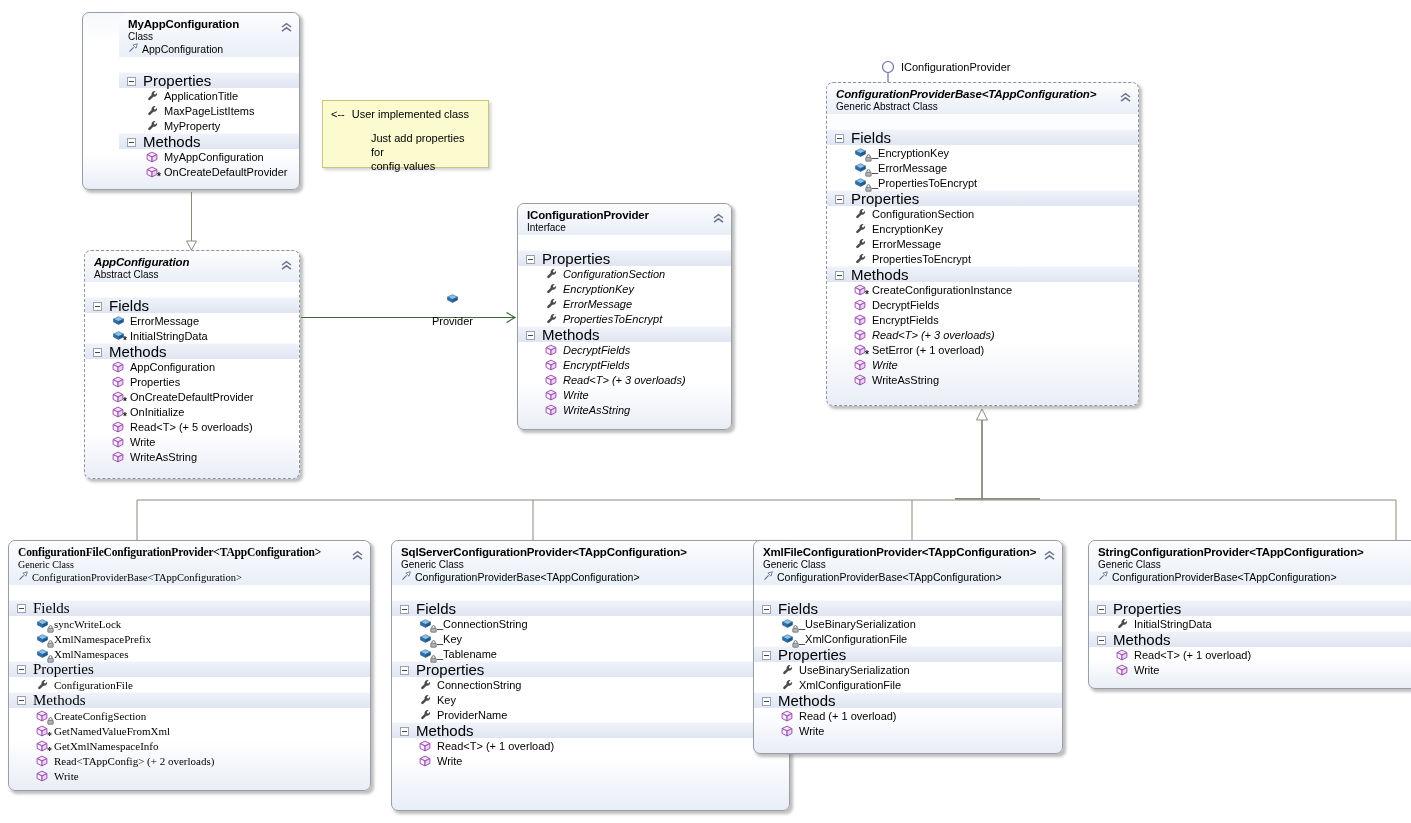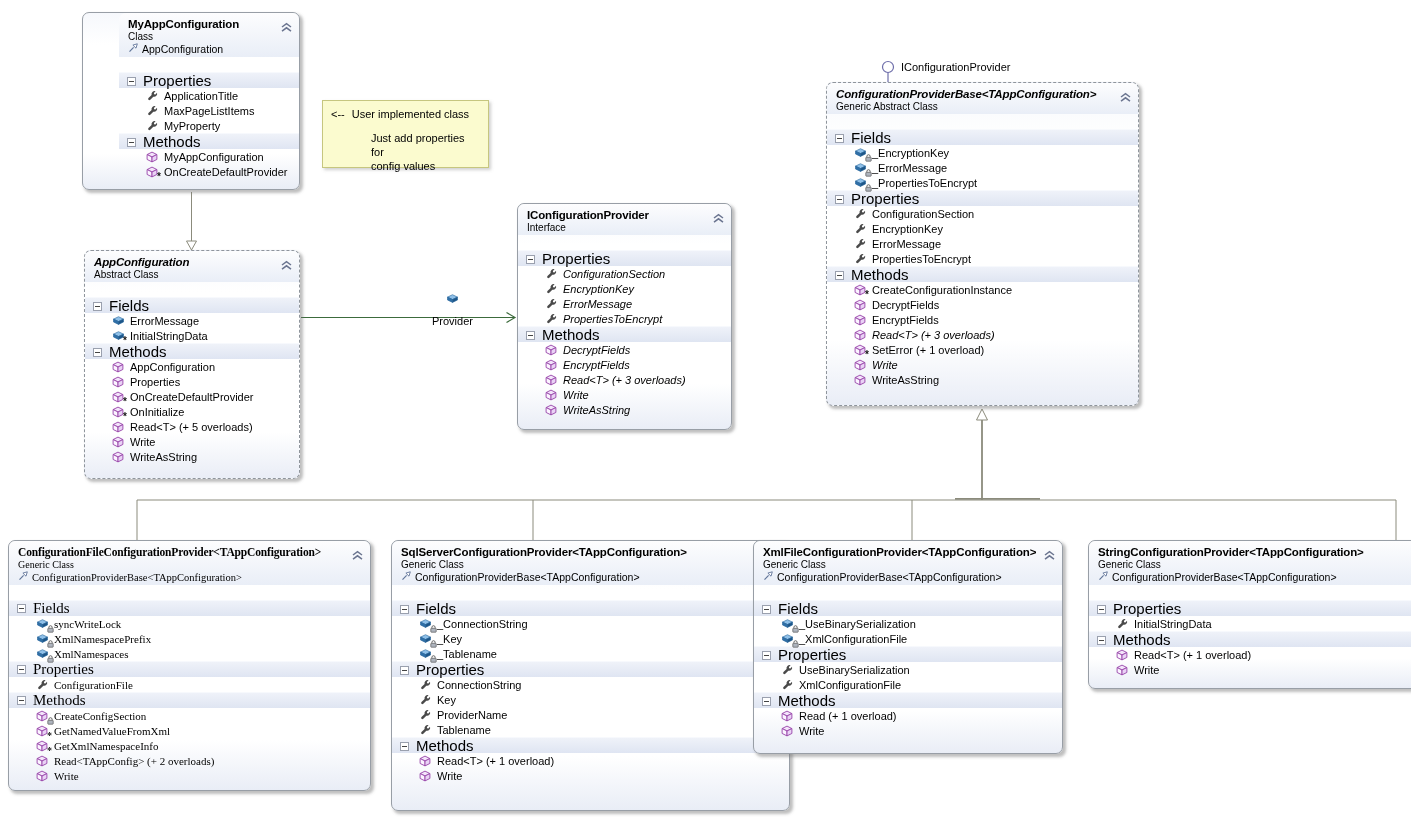--- a/index.html
+++ b/index.html
@@ -853,28 +853,20 @@
         <span class="mname">Key</span>
       </div>
       <div class="member">
         <span class="micon">
           <svg width="12" height="12" viewBox="0 0 12 12">
             <path d="M11 2.7 A3.1 3.1 0 0 1 7.3 6.7 L4.3 9.8 A1.25 1.25 0 0 1 2.5 8 L5.6 5 A3.1 3.1 0 0 1 9.6 1.2 L7.9 2.9 L8.1 4.2 L9.4 4.4 Z" fill="#4a4a4a"></path>
           </svg>
         </span>
         <span class="mname">ProviderName</span>
       </div>
-      <div class="member">
-        <span class="micon">
-          <svg width="12" height="12" viewBox="0 0 12 12">
-            <path d="M11 2.7 A3.1 3.1 0 0 1 7.3 6.7 L4.3 9.8 A1.25 1.25 0 0 1 2.5 8 L5.6 5 A3.1 3.1 0 0 1 9.6 1.2 L7.9 2.9 L8.1 4.2 L9.4 4.4 Z" fill="#4a4a4a"></path>
-          </svg>
-        </span>
-        <span class="mname">Tablename</span>
-      </div>
       <div class="comp-header">
         <span><svg width="9" height="9" viewBox="0 0 9 9">
             <rect x="0.5" y="0.5" width="8" height="8" fill="#ffffff" stroke="#9aa0ae"></rect>
             <line x1="2" y1="4.5" x2="7" y2="4.5" stroke="#444" stroke-width="1"></line>
           </svg></span>
         <span>Methods</span>
       </div>
       <div class="member">
         <span class="micon">
           <svg width="12" height="12" viewBox="0 0 12 12">

